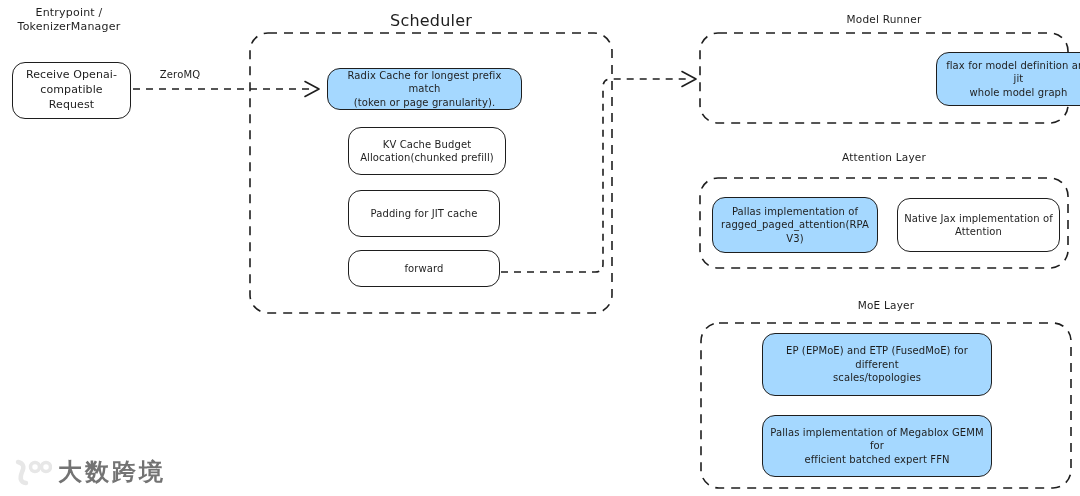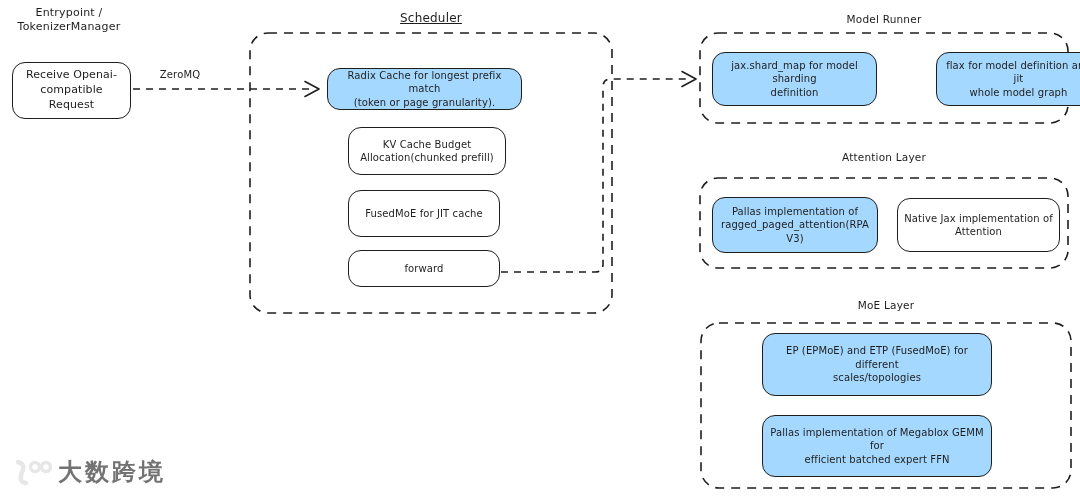--- a/index.html
+++ b/index.html
@@ -39,21 +39,21 @@
   .node.blue { background: #a5d8ff; }
   .label {
     position: absolute;
     text-align: center;
     white-space: pre-line;
     z-index: 2;
     line-height: 1.3;
     letter-spacing: 0.2px;
   }
   .section-title { font-size: 10.5px; }
-  .big-title { font-size: 12px; text-decoration: underline; }
+  .big-title { font-size: 16px; }
   #watermark {
     position: absolute;
     left: 12px;
     top: 456px;
     display: flex;
     align-items: center;
     gap: 6px;
     z-index: 3;
     color: #e7e7e7;
   }
@@ -93,28 +93,26 @@
   <div class="label" style="left:150px; top:68px; width:60px; font-size:10px;">ZeroMQ</div>
 
   <div class="label big-title" style="left:250px; top:11px; width:362px;">Scheduler</div>
 
   <div class="node blue" style="left:327px; top:68px; width:195px; height:42px;text-align:center;">Radix Cache for longest prefix match
 (token or page granularity).</div>
 
   <div class="node" style="left:348px; top:127px; width:158px; height:48px;">KV Cache Budget
 Allocation(chunked prefill)</div>
 
-  <div class="node" style="left:348px; top:190px; width:152px; height:47px;">FusedMoE for JIT cache</div>
+  <div class="node" style="left:348px; top:190px; width:152px; height:47px;">Padding for JIT cache</div>
 
   <div class="node" style="left:348px; top:250px; width:152px; height:37px;">forward</div>
 
   <div class="label section-title" style="left:700px; top:13px; width:368px;">Model Runner</div>
 
-  <div class="node blue" style="left:712px; top:52px; width:165px; height:54px;">jax.shard_map for model sharding
-definition</div>
 
   <div class="node blue" style="left:888px; top:52px; width:165px; height:54px;margin-left:48px;">flax for model definition and jit
 whole model graph</div>
 
   <div class="label section-title" style="left:700px; top:151px; width:368px;">Attention Layer</div>
 
   <div class="node blue" style="left:712px; top:197px; width:166px; height:56px;">Pallas implementation of
 ragged_paged_attention(RPA V3)</div>
 
   <div class="node" style="left:889px; top:198px; width:163px; height:54px;margin-left:8px;">Native Jax implementation of

